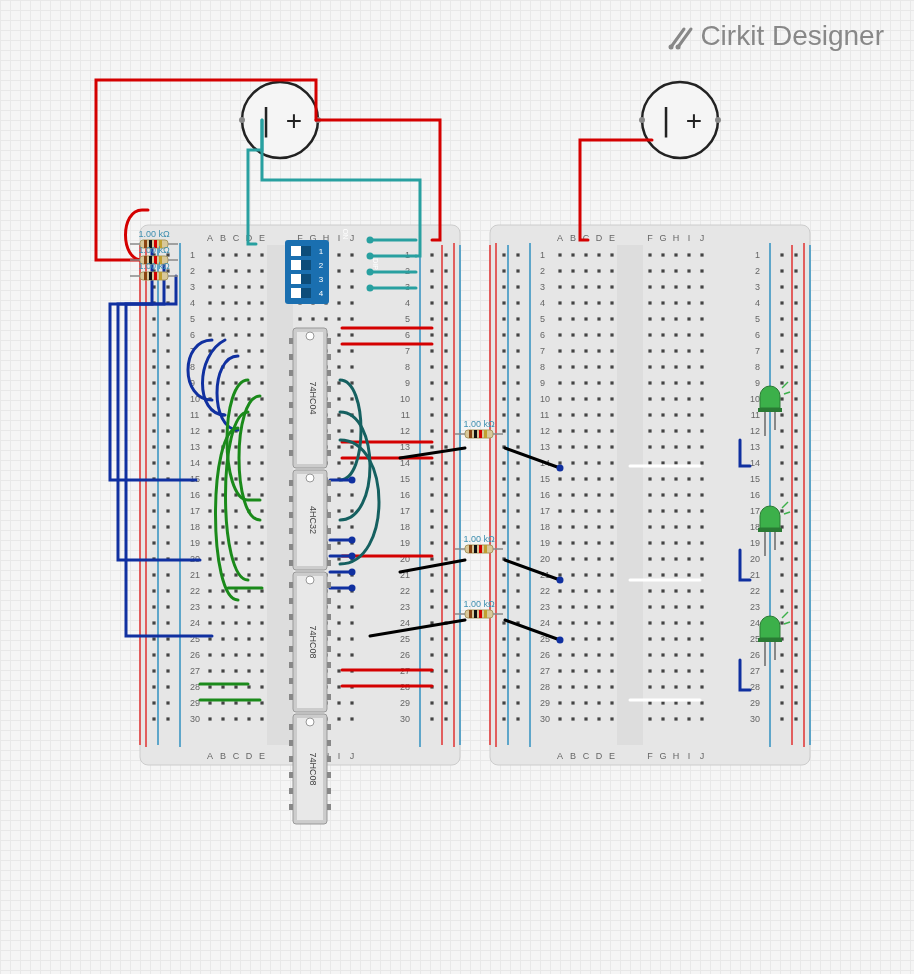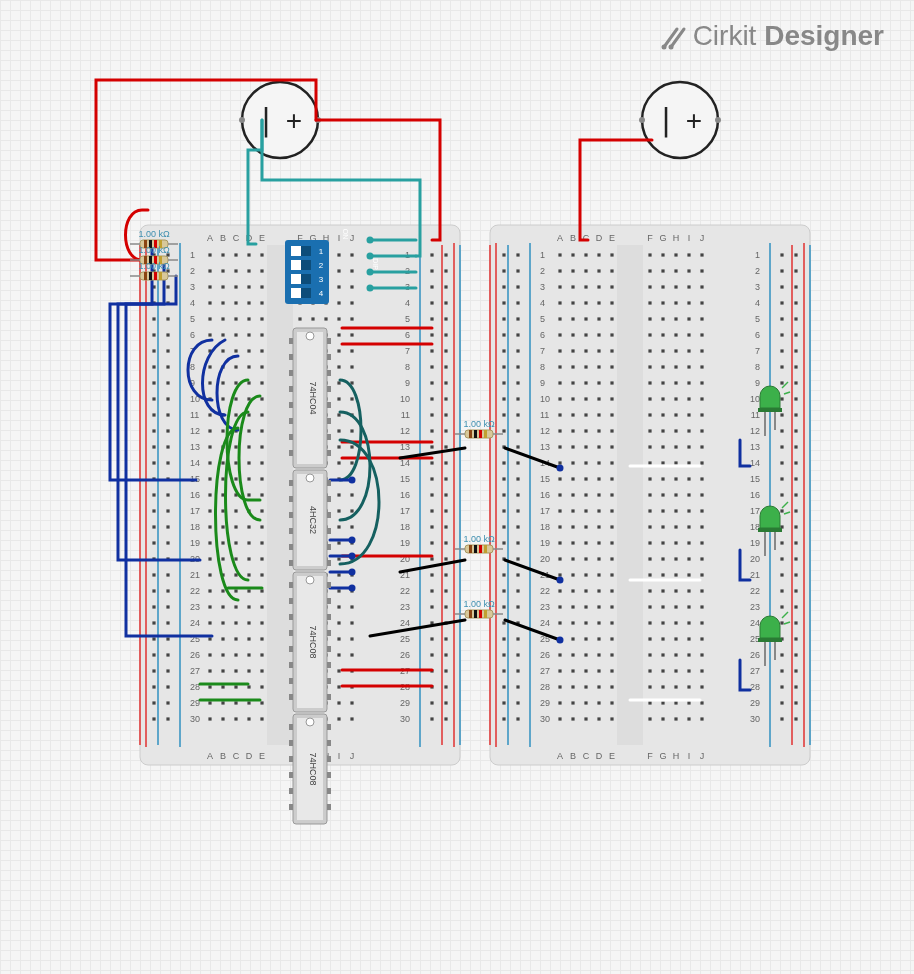--- a/index.html
+++ b/index.html
@@ -18,21 +18,21 @@
   }
   svg { display: block; }
   .logo {
     position: absolute;
     top: 20px;
     right: 30px;
     font-size: 28px;
     color: #888;
     font-weight: 300;
   }
-  .logo .bold { font-weight: 700; }
+  .logo .bold { font-weight: 400; }
   .logo-icon {
     display: inline-block;
     vertical-align: middle;
     margin-right: 6px;
   }
 </style>
 </head>
 <body>
 
 <div class="logo">

